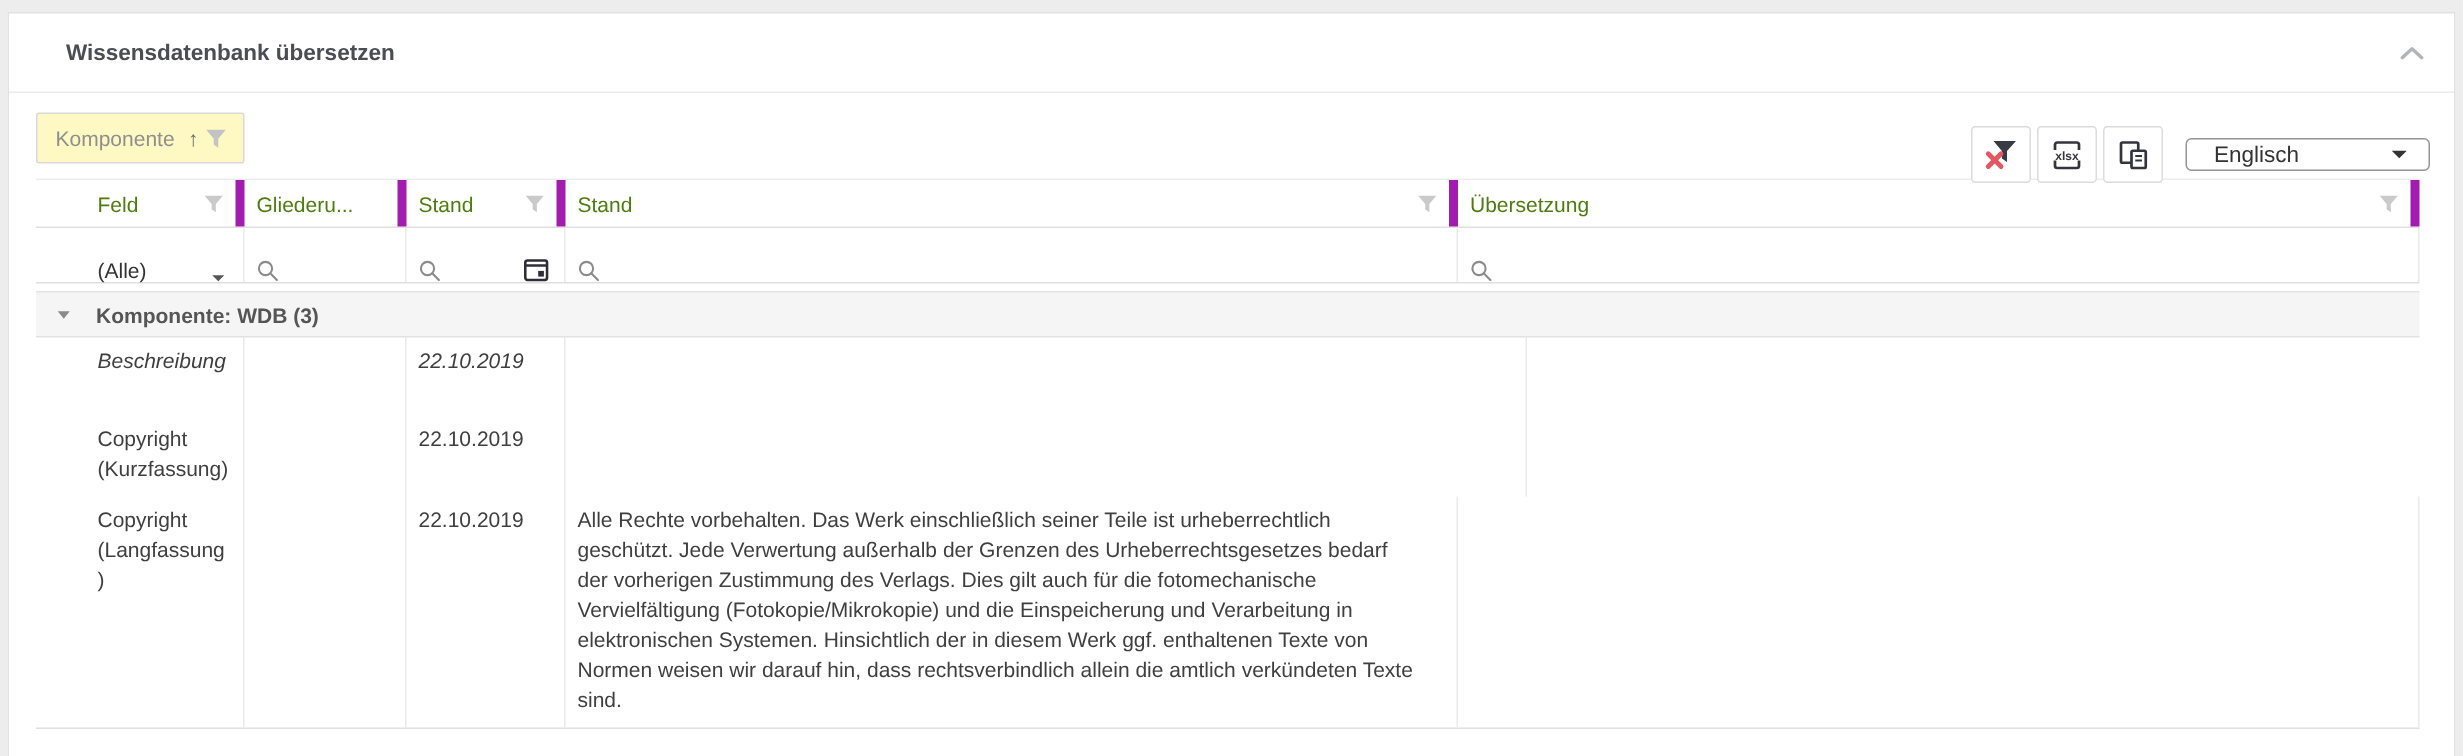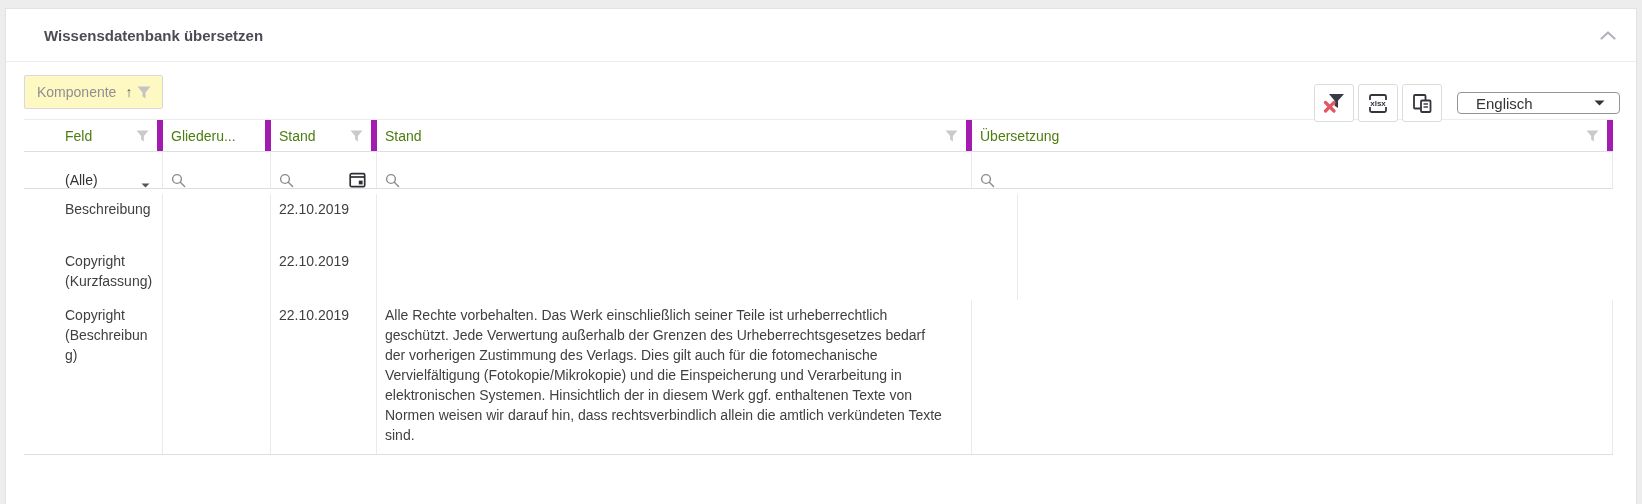--- a/index.html
+++ b/index.html
@@ -79,21 +79,21 @@
   }
   .group-row .glabel { font-weight:bold; color:#555; margin-left:17px; font-size:14px; }
   .rows { border-bottom:1px solid #dfdfdf; }
   .drow { display:flex; }
   .dcell {
     padding:5px 8px 9px; border-right:1px solid #eaeaea;
     line-height:20px; color:#3f3f3f; word-wrap:break-word;
   }
   .dcell.c1 { padding-left:41px; }
   .dcell.c4 { padding-right:22px; }
-  .rows .drow:nth-child(1) .dcell { min-height:52px; }
+  .rows .drow:nth-child(1) .dcell { min-height:52px;font-style:italic; }
   .rows .drow:nth-child(2) .dcell { min-height:53px; }
 
   svg { display:block; }
 </style>
 </head>
 <body>
 
 <div class="panel">
 
   <div class="panel-header">
@@ -215,39 +215,45 @@
       <div class="fcell c5">
         <svg width="15" height="15" viewBox="0 0 15 15">
           <circle cx="6" cy="6" r="4.4" fill="none" stroke="#8b8b8b" stroke-width="1.4"></circle>
           <line x1="9.3" y1="9.3" x2="13.6" y2="13.6" stroke="#8b8b8b" stroke-width="1.4" stroke-linecap="round"></line>
         </svg>
       </div>
     </div>
 
     <div class="grid-gap"></div>
 
+    <div class="group-row">
+      <svg width="9" height="6" viewBox="0 0 9 6">
+        <path d="M0.5 0.5 h8 l-4 5 z" fill="#8a8a8a"></path>
+      </svg>
+      <span class="glabel">Komponente: WDB (3)</span>
+    </div>
 
     <div class="rows">
 
       <div class="drow">
         <div class="dcell c1">Beschreibung</div>
         <div class="dcell c2"></div>
         <div class="dcell c3">22.10.2019</div>
         <div class="dcell c5"></div>
       </div>
 
       <div class="drow">
         <div class="dcell c1">Copyright (Kurzfassung)</div>
         <div class="dcell c2"></div>
         <div class="dcell c3">22.10.2019</div>
         <div class="dcell c5"></div>
       </div>
 
       <div class="drow">
-        <div class="dcell c1">Copyright (Beschreibung)</div>
+        <div class="dcell c1">Copyright (Langfassung)</div>
         <div class="dcell c2"></div>
         <div class="dcell c3">22.10.2019</div>
         <div class="dcell c4">Alle Rechte vorbehalten. Das Werk einschließlich seiner Teile ist urheberrechtlich geschützt. Jede Verwertung außerhalb der Grenzen des Urheberrechtsgesetzes bedarf der vorherigen Zustimmung des Verlags. Dies gilt auch für die fotomechanische Vervielfältigung (Fotokopie/Mikrokopie) und die Einspeicherung und Verarbeitung in elektronischen Systemen. Hinsichtlich der in diesem Werk ggf. enthaltenen Texte von Normen weisen wir darauf hin, dass rechtsverbindlich allein die amtlich verkündeten Texte sind.</div>
         <div class="dcell c5"></div>
       </div>
 
     </div>
   </div>
 </div>
 

